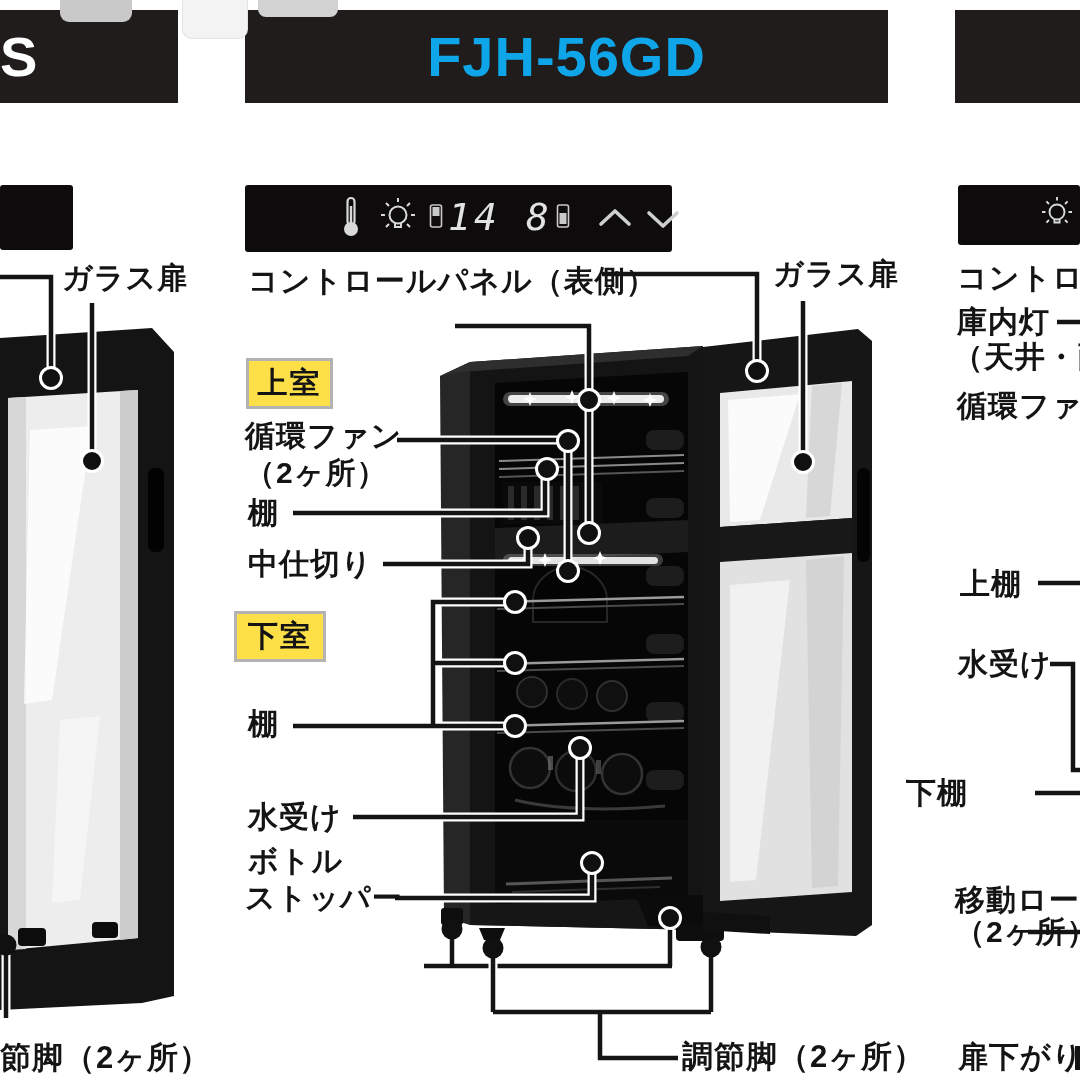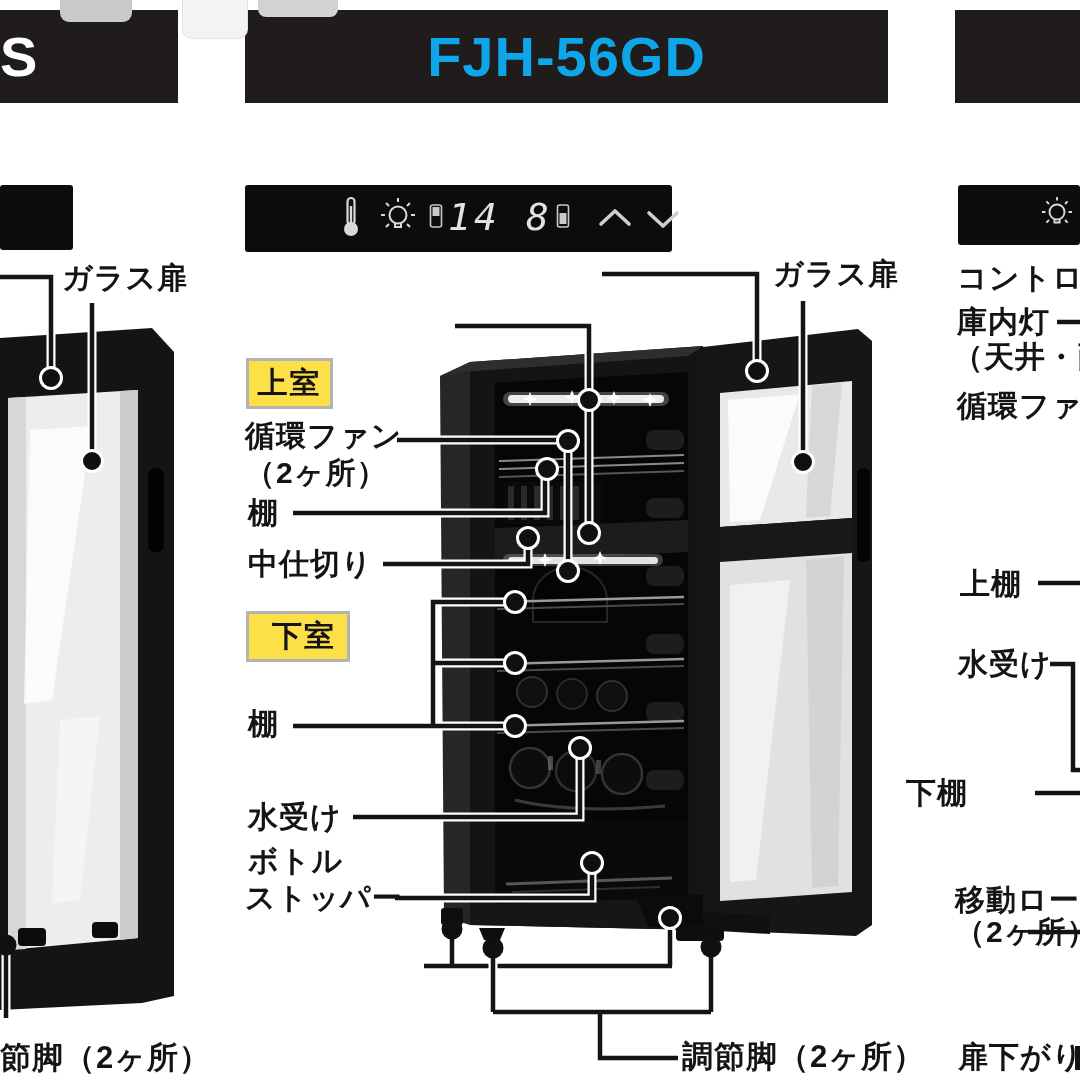--- a/index.html
+++ b/index.html
@@ -292,26 +292,27 @@
       <circle cx="92" cy="461" r="10.5"></circle>
       <circle cx="452" cy="929" r="10.5" stroke="none"></circle>
       <circle cx="493" cy="948" r="10.5" stroke="none"></circle>
       <circle cx="711" cy="947" r="10.5" stroke="none"></circle>
       <circle cx="6" cy="945" r="10.5" stroke="none"></circle>
     </g>
 
     <rect x="1075" y="1046" width="5" height="24" fill="#141414"></rect>
   </svg>
 
+  <div class="lbl" style="left:248px;top:265px;">コントロールパネル（表側）</div>
   <div class="roombox" style="left:246px;top:358px;width:81px;height:45px;">上室</div>
   <div class="lbl" style="left:245px;top:420px;">循環ファン</div>
   <div class="lbl" style="left:245px;top:457px;">（2ヶ所）</div>
   <div class="lbl" style="left:248px;top:497px;">棚</div>
   <div class="lbl" style="left:248px;top:548px;">中仕切り</div>
-  <div class="roombox" style="left:246px;top:611px;width:86px;height:45px;padding-left:12px;">下室</div>
+  <div class="roombox" style="left:234px;top:611px;width:86px;height:45px;">下室</div>
   <div class="lbl" style="left:248px;top:708px;">棚</div>
   <div class="lbl" style="left:248px;top:801px;">水受け</div>
   <div class="lbl" style="left:248px;top:845px;">ボトル</div>
   <div class="lbl" style="left:245px;top:882px;">ストッパー</div>
   <div class="lbl big" style="left:682px;top:1041px;">調節脚（2ヶ所）</div>
   <div class="lbl" style="left:773px;top:258px;">ガラス扉</div>
 
   <div class="lbl" style="left:62px;top:262px;">ガラス扉</div>
   <div class="lbl big" style="left:-32px;top:1042px;">調節脚（2ヶ所）</div>
 

